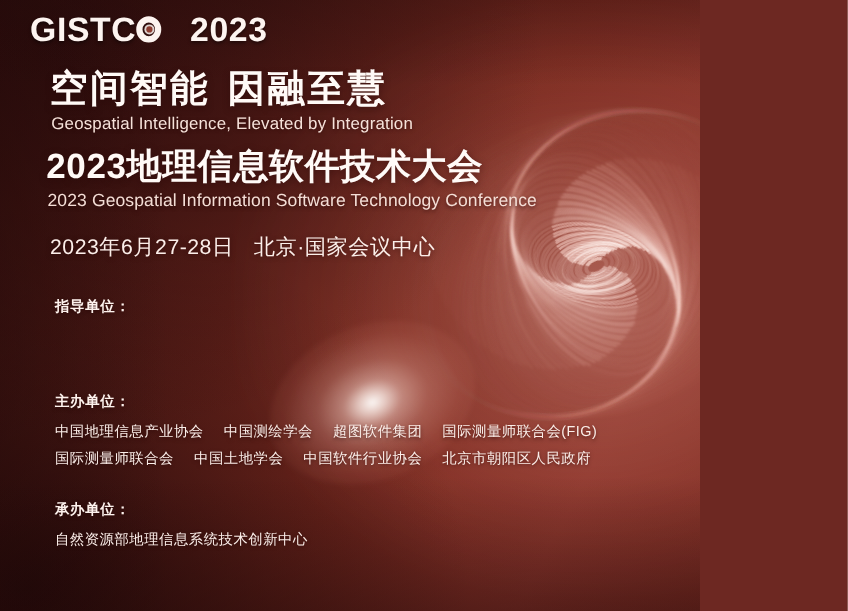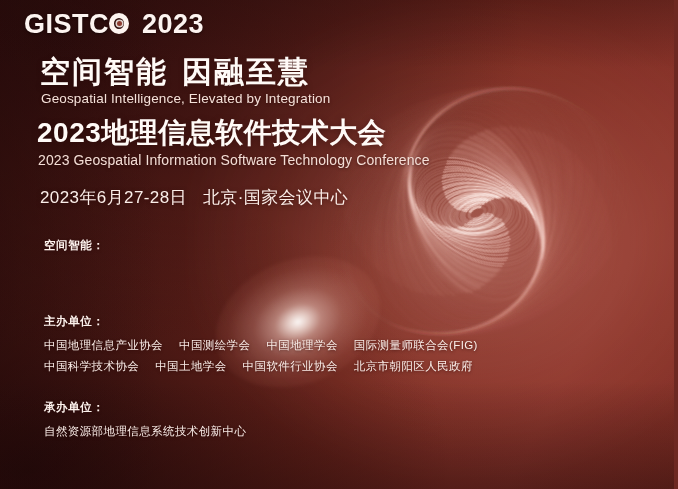--- a/index.html
+++ b/index.html
@@ -3,21 +3,21 @@
 <meta charset="utf-8">
 <style>
   html,body{margin:0;padding:0;}
   body{
     width:678px;height:489px;overflow:hidden;
     font-family:"Liberation Sans","DejaVu Sans",sans-serif;
     background:#6d2822;
   }
 
   #poster{
-    position:relative;width:674px;height:489px;overflow:hidden;
+    position:relative;width:560px;height:489px;overflow:hidden;
     background:
       radial-gradient(ellipse 120% 110% at 8% 8%,  rgba(46,13,13,0.95) 0%, rgba(46,13,13,0.55) 26%, rgba(46,13,13,0) 58%),
       radial-gradient(ellipse 90% 90% at 4% 96%,   rgba(38,10,10,0.95) 0%, rgba(38,10,10,0.4) 38%, rgba(38,10,10,0) 70%),
       radial-gradient(ellipse 70% 80% at 100% 50%, rgba(150,62,50,0.55) 0%, rgba(150,62,50,0.12) 45%, rgba(150,62,50,0) 75%),
       linear-gradient(118deg, #43150f 0%, #5d2019 28%, #78291f 58%, #89332a 82%, #7d2c23 100%);
   }
 
   
   #vortex{
     position:absolute;left:176px;top:-88px;width:596px;height:596px;
@@ -82,21 +82,21 @@
     box-sizing:border-box;
   }
   #logo .lg-globe .cnotch{
     position:absolute;right:-1px;top:6px;width:10px;height:11px;
     background:transparent;
   }
   #logo .lg-globe .dot{
     position:absolute;left:8px;top:9px;width:5px;height:5px;border-radius:50%;
     background:#8d3c30;box-shadow:0 0 0 1.5px rgba(253,244,240,0.85);
   }
-  #logo .lg-year{margin-left:9px;}
+  #logo .lg-year{margin-left:19px;}
 
   
   #headline{
     position:absolute;left:40px;top:56px;
     font-size:30px;font-weight:bold;color:#fffaf7;letter-spacing:2px;
     line-height:1.05;
     text-shadow:0 2px 5px rgba(40,8,8,0.5);
   }
   #headline .gap{display:inline-block;width:14px;}
   #headline-en{
@@ -245,30 +245,30 @@
     <div id="headline-en">Geospatial Intelligence, Elevated by Integration</div>
 
     <div id="title-cn">2023地理信息软件技术大会</div>
     <div id="title-en">2023 Geospatial Information Software Technology Conference</div>
 
     <div id="meta">
       <span>2023年6月27-28日</span><span class="sp"></span><span>北京·国家会议中心</span>
     </div>
 
     <div class="org" id="org-guide">
-      <div class="org-label">空间智能：</div>
+      <div class="org-label">指导单位：</div>
     </div>
 
     <div class="org" id="org-host">
       <div class="org-label">主办单位：</div>
       <div class="org-row">
-        <span class="it">中国地理信息产业协会</span><span class="it">中国测绘学会</span><span class="it">中国地理学会</span><span class="it">国际测量师联合会(FIG)</span>
+        <span class="it">中国地理信息产业协会</span><span class="it">中国测绘学会</span><span class="it">超图软件集团</span><span class="it">国际测量师联合会(FIG)</span>
       </div>
       <div class="org-row">
-        <span class="it">中国科学技术协会</span><span class="it">中国土地学会</span><span class="it">中国软件行业协会</span><span class="it">北京市朝阳区人民政府</span>
+        <span class="it">国际测量师联合会</span><span class="it">中国土地学会</span><span class="it">中国软件行业协会</span><span class="it">北京市朝阳区人民政府</span>
       </div>
     </div>
 
     <div class="org" id="org-organizer">
       <div class="org-label">承办单位：</div>
       <div class="org-row">
         <span class="it">自然资源部地理信息系统技术创新中心</span>
       </div>
     </div>
 

